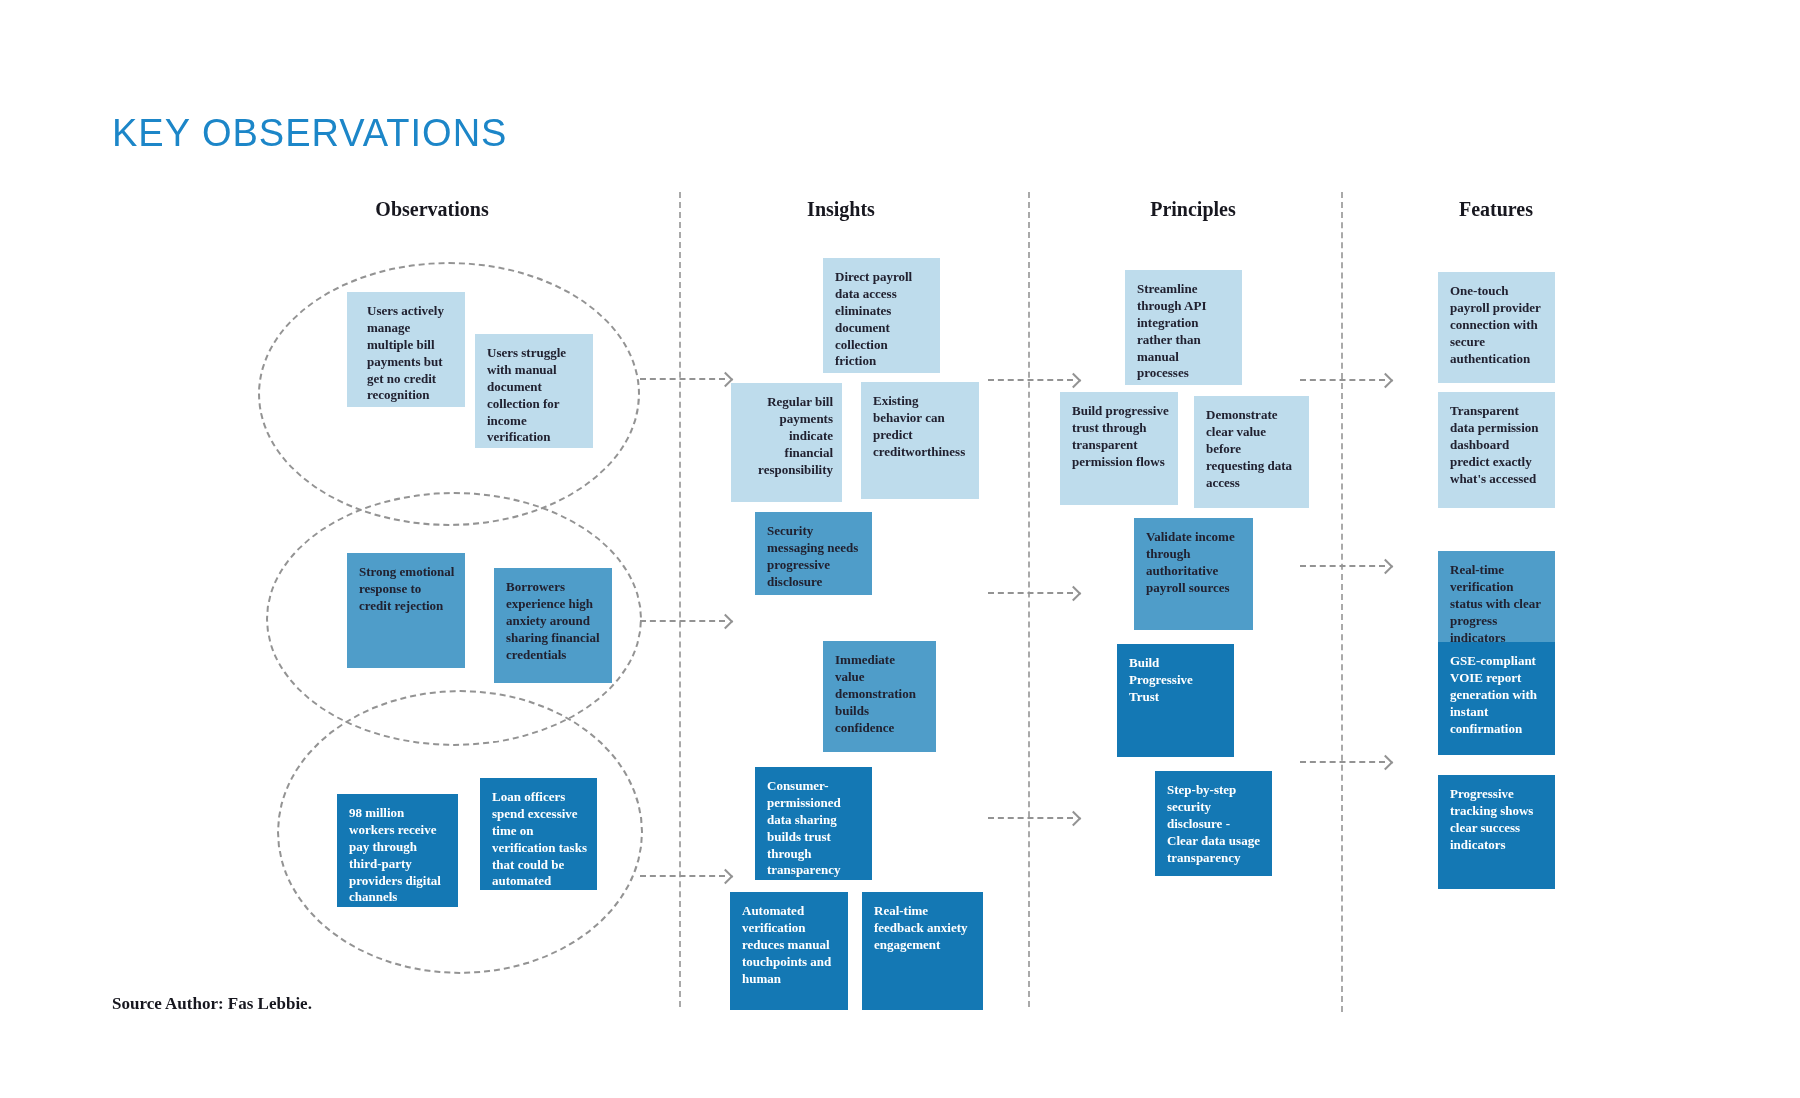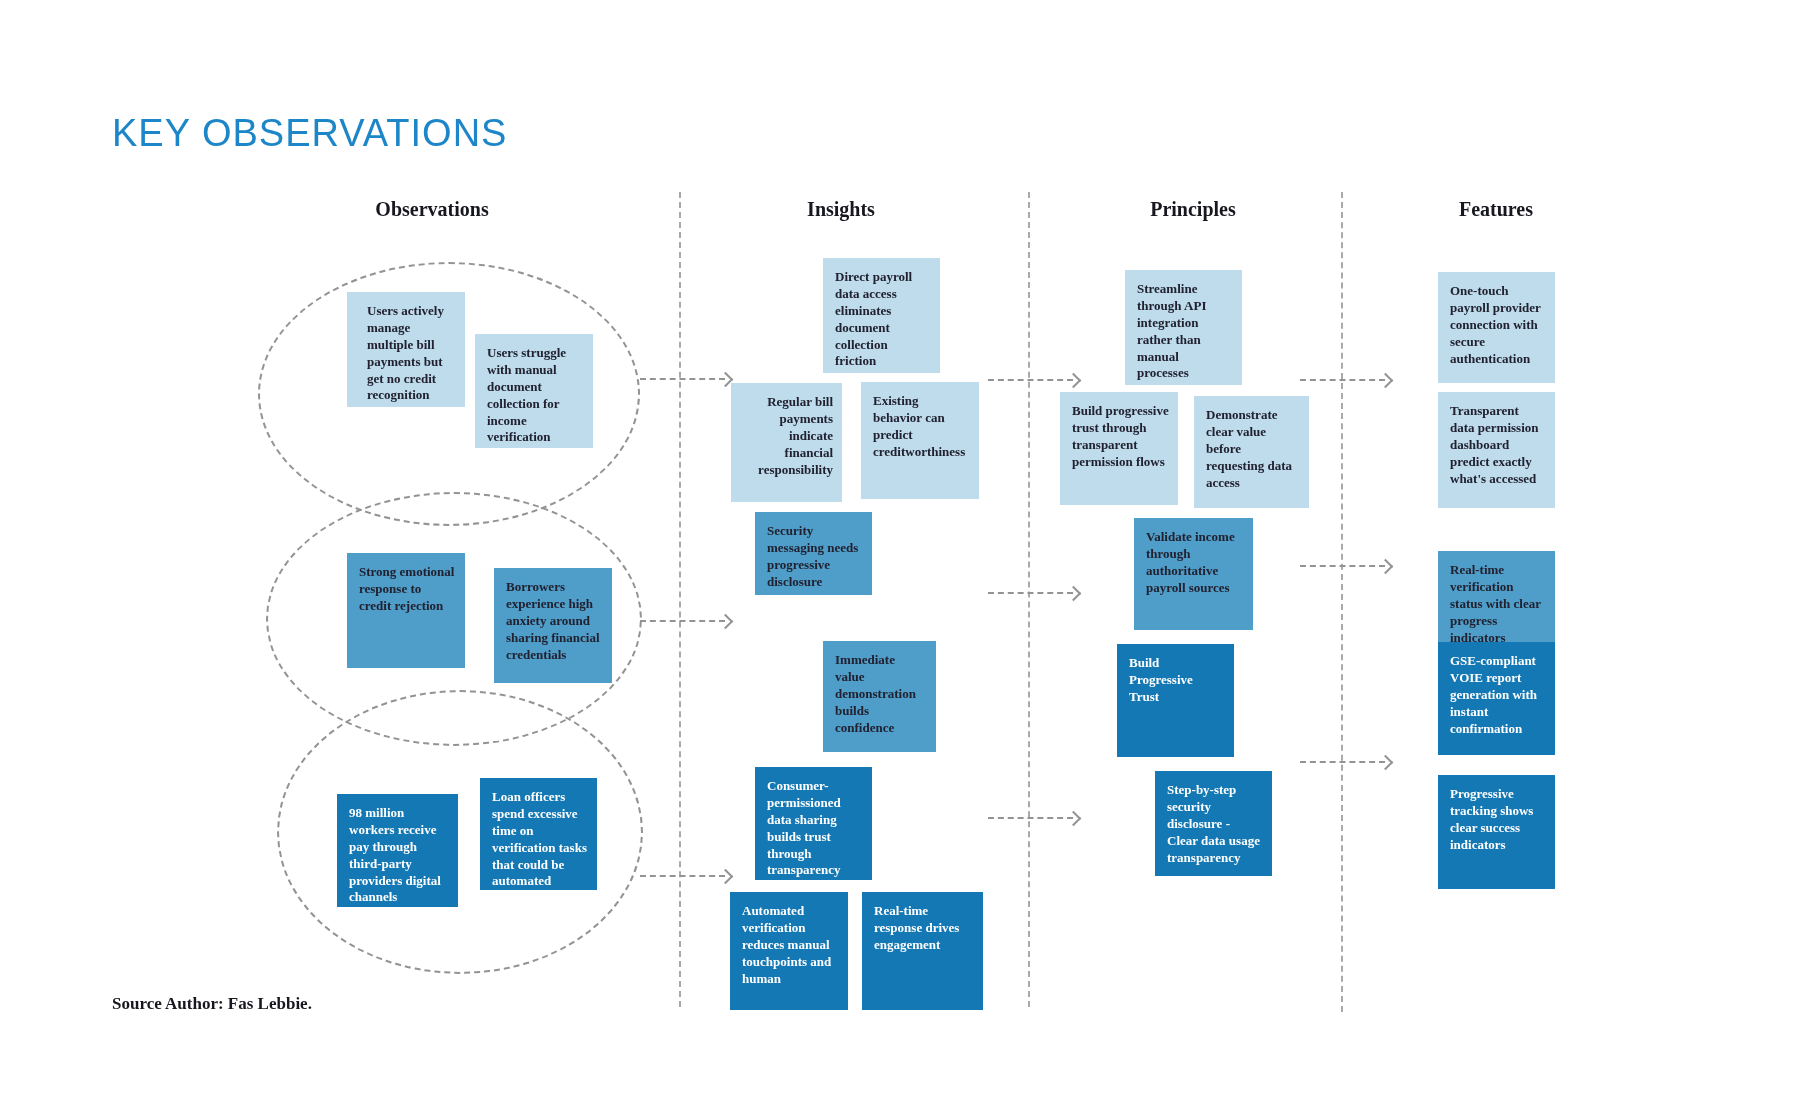--- a/index.html
+++ b/index.html
@@ -94,21 +94,21 @@
   <div class="note note--dark" style="left:337px;top:794px;width:121px;height:113px;">98 million workers receive pay through third-party providers digital channels</div>
   <div class="note note--dark" style="left:480px;top:778px;width:117px;height:112px;">Loan officers spend excessive time on verification tasks that could be automated</div>
 
   <div class="note note--light" style="left:823px;top:258px;width:117px;height:115px;">Direct payroll data access eliminates document collection friction</div>
   <div class="note note--light" style="left:731px;top:383px;width:111px;height:119px;text-align:right;">Regular bill payments indicate financial responsibility</div>
   <div class="note note--light" style="left:861px;top:382px;width:118px;height:117px;">Existing behavior can predict creditworthiness</div>
   <div class="note note--medium" style="left:755px;top:512px;width:117px;height:83px;">Security messaging needs progressive disclosure</div>
   <div class="note note--medium" style="left:823px;top:641px;width:113px;height:111px;">Immediate value demonstration builds confidence</div>
   <div class="note note--dark" style="left:755px;top:767px;width:117px;height:113px;">Consumer-permissioned data sharing builds trust through transparency</div>
   <div class="note note--dark" style="left:730px;top:892px;width:118px;height:118px;">Automated verification reduces manual touchpoints and human</div>
-  <div class="note note--dark" style="left:862px;top:892px;width:121px;height:118px;">Real-time response drives engagement</div>
+  <div class="note note--dark" style="left:862px;top:892px;width:121px;height:118px;">Real-time feedback anxiety engagement</div>
 
   <div class="note note--light" style="left:1125px;top:270px;width:117px;height:115px;">Streamline through API integration rather than manual processes</div>
   <div class="note note--light" style="left:1060px;top:392px;width:118px;height:113px;">Build progressive trust through transparent permission flows</div>
   <div class="note note--light" style="left:1194px;top:396px;width:115px;height:112px;">Demonstrate clear value before requesting data access</div>
   <div class="note note--medium" style="left:1134px;top:518px;width:119px;height:112px;">Validate income through authoritative payroll sources</div>
   <div class="note note--dark" style="left:1117px;top:644px;width:117px;height:113px;">Build Progressive Trust</div>
   <div class="note note--dark" style="left:1155px;top:771px;width:117px;height:105px;">Step-by-step security disclosure - Clear data usage transparency</div>
 
   <div class="note note--light" style="left:1438px;top:272px;width:117px;height:111px;">One-touch payroll provider connection with secure authentication</div>
   <div class="note note--light" style="left:1438px;top:392px;width:117px;height:116px;">Transparent data permission dashboard predict exactly what's accessed</div>

